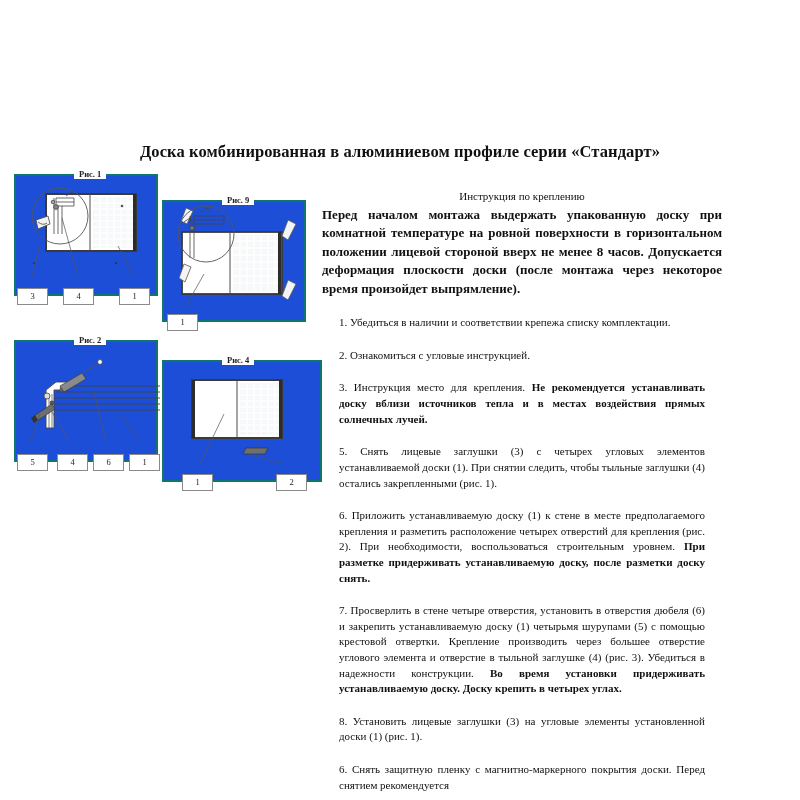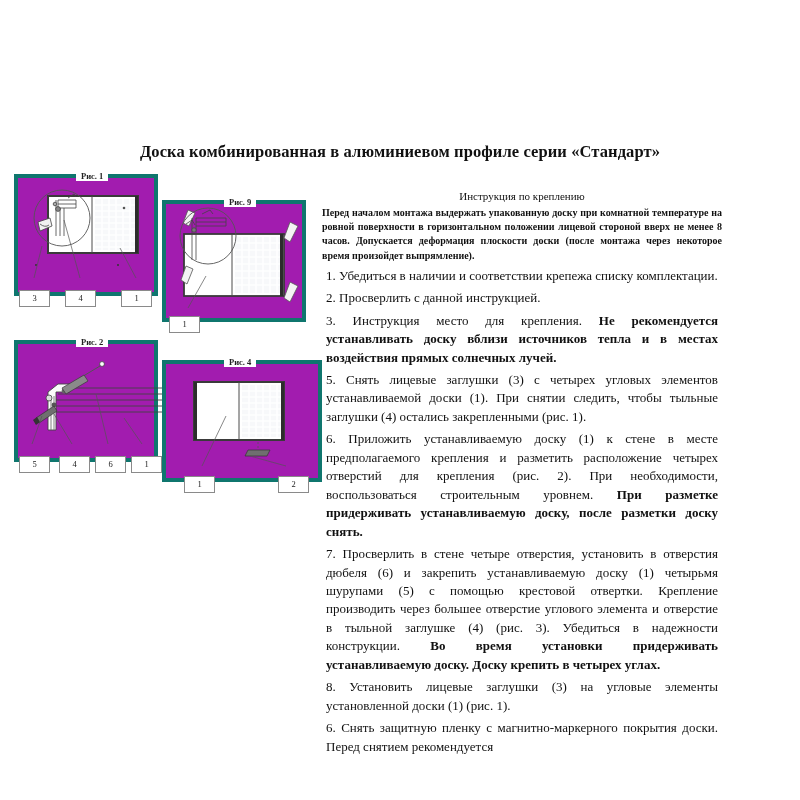--- a/index.html
+++ b/index.html
@@ -40,23 +40,23 @@
   
   .figures {
     position: absolute;
     left: 0;
     top: 168px;
     width: 318px;
     height: 345px;
   }
   .fig-panel {
     position: absolute;
-    border: 4px solid #0f766e;
+    border: 2px solid #0f766e;
     box-sizing: border-box;
-    background: #a21caf;
+    background: #1d4ed8;
   }
   .fig-caption {
     position: absolute;
     top: -7px;
     background: #fff;
     padding: 0 5px;
     font-size: 8.5px;
     font-weight: bold;
     color: #222;
     white-space: nowrap;
@@ -97,32 +97,32 @@
     top: 178px;
     width: 400px;
   }
   .instr-title {
     font-size: 11px;
     text-align: center;
     margin: 12px 0 4px 0;
     color: #111;
   }
   .intro {
-    font-size: 10px;
+    font-size: 13px;
     font-weight: bold;
     line-height: 1.42;
     text-align: justify;
     margin: 0 0 2px 0;
     color: #111;
   }
   .step {
-    font-size: 13px;
+    font-size: 11px;
     line-height: 1.42;
     text-align: justify;
-    margin: 4px;
+    margin: 17px;
     color: #111;
   }
   .step b { font-weight: bold; }
   .indent-tail {
     font-size: 8.7px;
     line-height: 1.42;
     margin: 0 0 0 22px;
     color: #111;
   }
 </style>
@@ -325,21 +325,21 @@
   <div class="instructions">
     <div class="instr-title">Инструкция по креплению</div>
     <p class="intro">Перед началом монтажа выдержать упакованную доску при комнатной температуре на ровной поверхности в горизонтальном положении лицевой стороной вверх не менее 8 часов. Допускается деформация плоскости доски (после монтажа через некоторое время произойдет выпрямление).</p>
     <div>
       <p class="step">
         <span>1.</span>
         <span>Убедиться в наличии и соответствии крепежа списку комплектации.</span><b></b>
       </p>
       <p class="step">
         <span>2.</span>
-        <span>Просверлить с данной инструкцией.</span><b></b>
+        <span>Ознакомиться с угловые инструкцией.</span><b></b>
       </p>
       <p class="step">
         <span>3.</span>
         <span>Инструкция место для крепления. </span><b>Не рекомендуется устанавливать доску вблизи источников тепла и в местах воздействия прямых солнечных лучей.</b>
       </p>
       <p class="step">
         <span>5.</span>
         <span>Снять лицевые заглушки (3) с четырех угловых элементов устанавливаемой доски (1). При снятии следить, чтобы тыльные заглушки (4) остались закрепленными (рис. 1).</span><b></b>
       </p>
       <p class="step">

